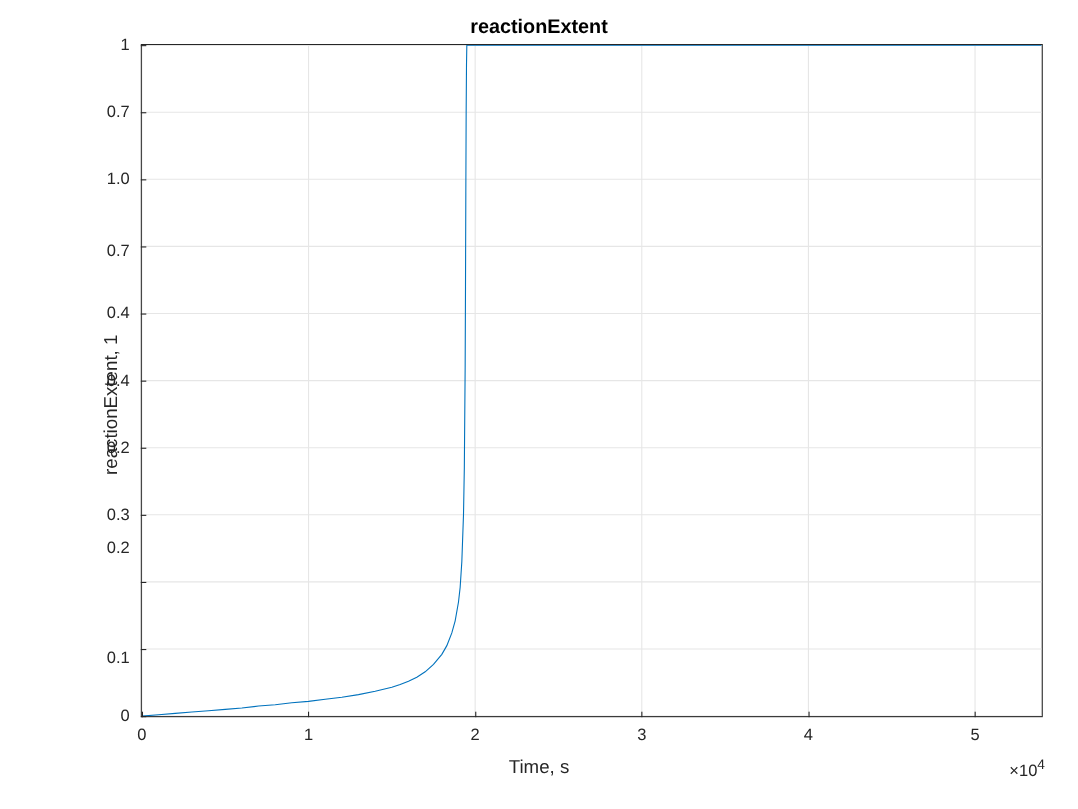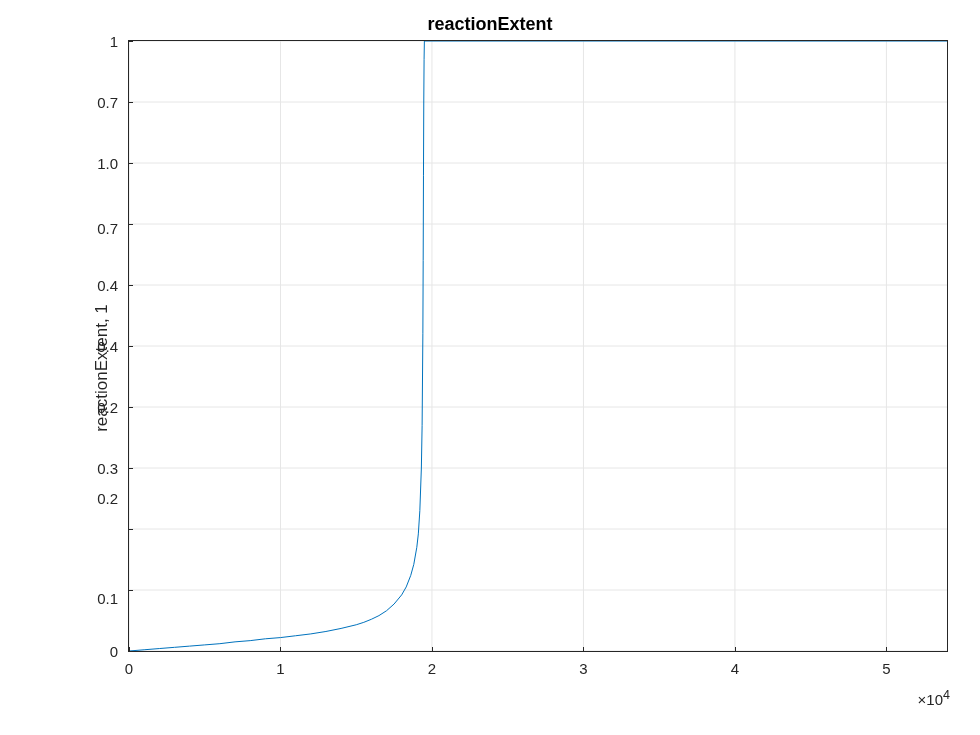--- a/index.html
+++ b/index.html
@@ -145,18 +145,19 @@
       <div class="tick-mark-y" style="top:224px"></div>
       <div class="tick y" style="top:228px">0.7</div>
       <div class="tick-mark-y" style="top:163px"></div>
       <div class="tick y" style="top:163px">1.0</div>
       <div class="tick-mark-y" style="top:102px"></div>
       <div class="tick y" style="top:102px">0.7</div>
       <div class="tick-mark-y" style="top:41px"></div>
       <div class="tick y" style="top:41px">1</div>
     </div>
 
+  <div class="xlabel">Time, s</div>
 
   <div class="exp">
     <span>×10</span><sup>4</sup>
   </div>
 
 </div>
 
 </body></html>

